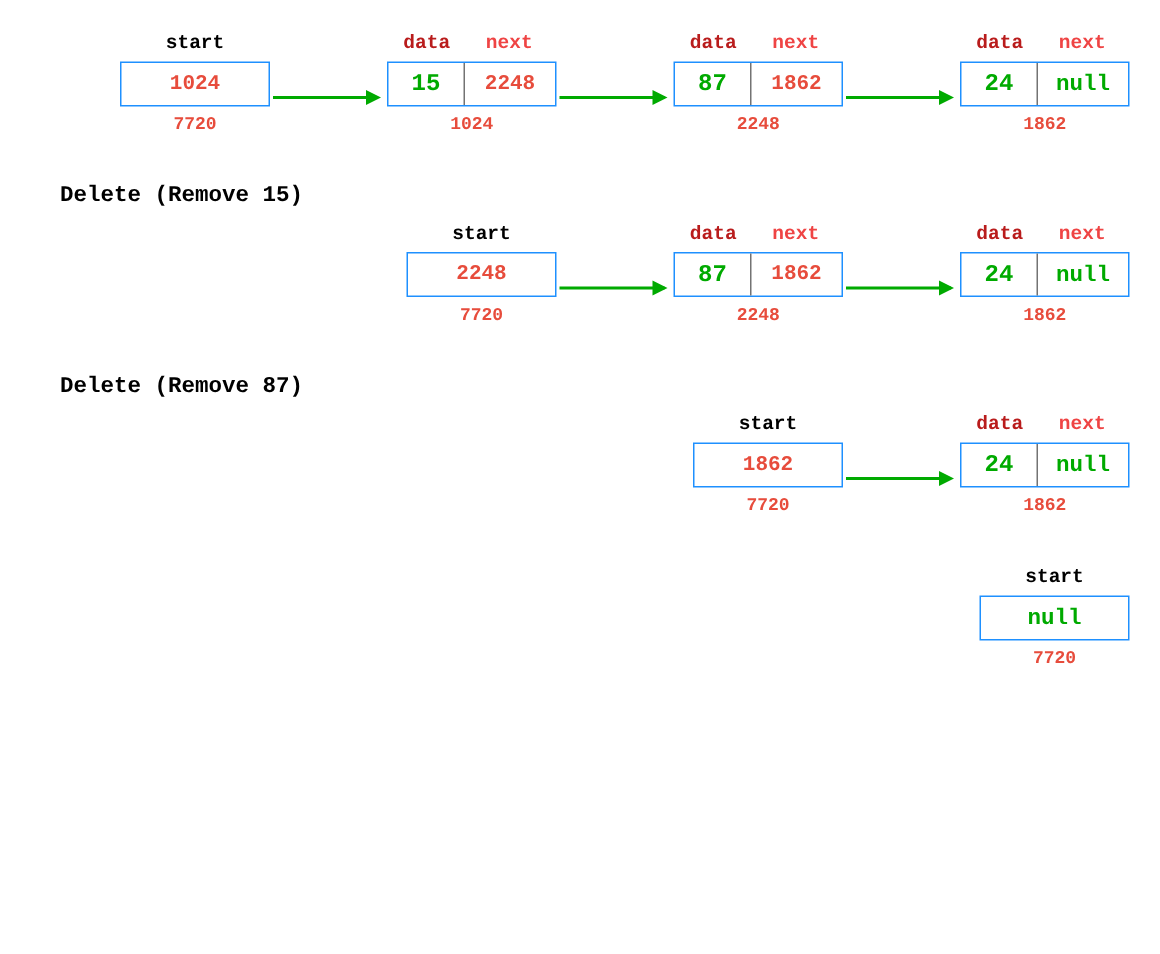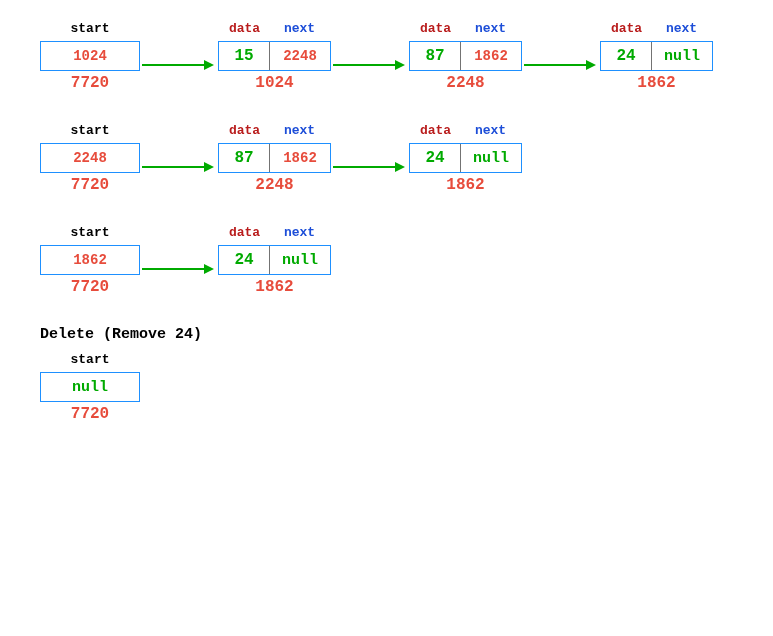--- a/index.html
+++ b/index.html
@@ -15,40 +15,41 @@
   .section-title {
     font-weight: bold;
     font-size: 15px;
     margin: 10px 0 8px 20px;
     color: #000;
   }
   .row {
     display: flex;
     align-items: center;
     margin-left: 20px;
+    justify-content: flex-end;
   }
   .col {
     display: flex;
     flex-direction: column;
     align-items: center;
   }
   .label-top {
     height: 18px;
     line-height: 18px;
     font-size: 13px;
     color: #000;
     font-weight: bold;
     margin-bottom: 3px;
   }
   .label-top .half {
     display: inline-block;
     text-align: center;
   }
   .label-top .data { color: #b91c1c; width: 50px; }
-  .label-top .next { color: #1d4ed8; width: 60px; }
+  .label-top .next { color: #ef4444; width: 60px; }
   .box {
     border: 1px solid #1e90ff;
     display: flex;
     height: 30px;
     box-sizing: border-box;
     background:#fff;
   }
   .start-box {
     width: 100px;
     justify-content: center;
@@ -61,21 +62,21 @@
     display: flex;
     align-items: center;
     justify-content: center;
     font-weight: bold;
   }
   .cell-data { width: 50px; color: #0a0; font-size: 16px; border-right: 1px solid #737373; }
   .cell-next { width: 60px; color: #e74c3c; font-size: 14px; }
   .cell-next.green { color: #0a0; font-size: 15px; }
   .addr {
     color: #e74c3c;
-    font-size: 16px;
+    font-size: 12px;
     height: 18px;
     line-height: 18px;
     margin-top: 3px;
     font-weight:bold;
   }
   .arrow {
     margin-top: 18px; 
     height: 8px;
     display: flex;
     align-items: center;
@@ -138,20 +139,21 @@
           <div class="label-top"><span class="half data">data</span><span class="half next">next</span></div>
           <div class="box">
             <div class="cell cell-data">24</div>
             <div class="cell cell-next green">null</div>
           </div>
           <div class="addr">1862</div>
         </div>
       </div>
     </div>
     <div class="section">
+      <div class="section-title">Delete  (Remove 15)</div>
       <div class="row">
         <div class="col">
           <div class="label-top">start</div>
           <div class="box start-box">2248</div>
           <div class="addr">7720</div>
         </div>
         <div class="arrow">
           <div class="arrow-line"></div>
         </div>
         <div class="col">
@@ -169,41 +171,41 @@
           <div class="label-top"><span class="half data">data</span><span class="half next">next</span></div>
           <div class="box">
             <div class="cell cell-data">24</div>
             <div class="cell cell-next green">null</div>
           </div>
           <div class="addr">1862</div>
         </div>
       </div>
     </div>
     <div class="section">
+      <div class="section-title">Delete  (Remove 87)</div>
       <div class="row">
         <div class="col">
           <div class="label-top">start</div>
           <div class="box start-box">1862</div>
           <div class="addr">7720</div>
         </div>
         <div class="arrow">
           <div class="arrow-line"></div>
         </div>
         <div class="col">
           <div class="label-top"><span class="half data">data</span><span class="half next">next</span></div>
           <div class="box">
             <div class="cell cell-data">24</div>
             <div class="cell cell-next green">null</div>
           </div>
           <div class="addr">1862</div>
         </div>
       </div>
     </div>
     <div class="section">
-      <div class="section-title">Delete  (Remove 24)</div>
       <div class="row">
         <div class="col">
           <div class="label-top">start</div>
           <div class="box start-box green">null</div>
           <div class="addr">7720</div>
         </div>
       </div>
     </div>
   </div>
 

